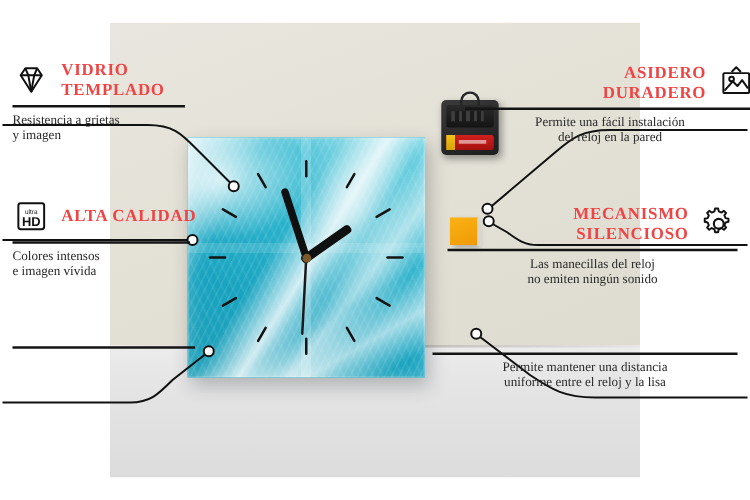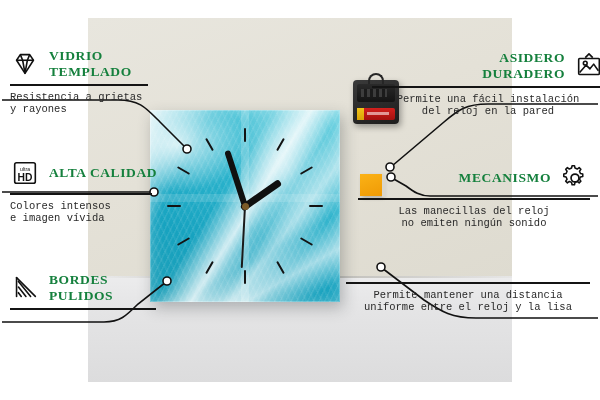--- a/index.html
+++ b/index.html
@@ -130,27 +130,27 @@
     background:#d8d6cd;
   }
 
   
   .callout{ position:absolute; width:232px; }
   .callout .head{ display:flex; align-items:center; gap:9px; }
   .callout.right .head{ flex-direction:row-reverse; }
   .co-title{
     font-family:"Liberation Serif", serif;
     font-weight:700; font-size:13.5px; line-height:15.5px;
-    letter-spacing:.6px; color:#15803d; text-transform:uppercase;
+    letter-spacing:.6px; color:#ef4444; text-transform:uppercase;
   }
   .callout.left .co-title{ text-align:left; }
   .callout.right .co-title{ text-align:right; }
   .rule{ height:1.6px; background:#141414; margin:5px 0 5px; width:100%; }
   .co-desc{
-    font-family:Liberation Mono, monospace;
+    font-family:Liberation Serif, serif;
     font-size:10.5px; line-height:12.5px; color:#2a2a2a;
   }
   .callout.right .co-desc{ text-align:center; }
   .icon{ width:30px; height:30px; flex:0 0 30px; display:block; }
 
   
   #wires{ position:absolute; left:0; top:0; width:600px; height:400px; pointer-events:none; }
 </style>
 </head>
 <body>
@@ -225,21 +225,21 @@
       </svg>
     </span>
     <div>
       <div class="co-title">VIDRIO</div>
       <div class="co-title">TEMPLADO</div>
     </div>
   </div>
   <div class="rule" style="width:138px;"></div>
   <div class="co-desc">
     <div>Resistencia a grietas</div>
-    <div>y rayones</div>
+    <div>y imagen</div>
   </div>
 </div>
 
 <div class="callout left" style="left:10px; top:158px;">
   <div class="head">
     <span class="icon">
       <svg viewBox="0 0 32 32" width="30" height="30">
         <rect x="5" y="5" width="22" height="22" rx="2" fill="none" stroke="#111" stroke-width="1.7"></rect>
         <text x="16" y="14" font-family="Liberation Sans, sans-serif" font-size="5.5" text-anchor="middle" fill="#111">ultra</text>
         <text x="16" y="24" font-family="Liberation Sans, sans-serif" font-size="11" font-weight="bold" text-anchor="middle" fill="#111">HD</text>
@@ -250,35 +250,20 @@
     </div>
   </div>
   <div class="rule" style="width:142px;"></div>
   <div class="co-desc">
     <div>Colores intensos</div>
     <div>e imagen vívida</div>
   </div>
 </div>
 
 <div class="callout left" style="left:10px; top:272px;">
-  <div class="head">
-    <span class="icon">
-      <svg viewBox="0 0 32 32" width="30" height="30" stroke="#111" stroke-width="1.7" stroke-linecap="round">
-        <path d="M7 5 L7 25"></path>
-          <path d="M7 5 L27 25"></path>
-        <path d="M9 9 L22 25"></path>
-          <path d="M9 15 L17 25"></path>
-          <path d="M9 21 L12 25"></path>
-      </svg>
-    </span>
-    <div>
-      <div class="co-title">BORDES</div>
-      <div class="co-title">PULIDOS</div>
-    </div>
-  </div>
   <div class="rule" style="width:146px;"></div>
 </div>
 
 <div class="callout right" style="left:372px; top:50px;">
   <div class="head">
     <span class="icon">
       <svg viewBox="0 0 32 32" width="30" height="30" fill="none" stroke="#111" stroke-width="1.7" stroke-linejoin="round">
         <path d="M12 7 L16 3 L20 7"></path>
         <rect x="5" y="8" width="22" height="17" rx="1"></rect>
         <path d="M6 23 L13 15 L17 19 L21 14 L26 21"></path>
@@ -300,20 +285,21 @@
 <div class="callout right" style="left:358px; top:163px;">
   <div class="head">
     <span class="icon">
       <svg viewBox="0 0 32 32" width="30" height="30" fill="none" stroke="#111" stroke-width="1.8" stroke-linejoin="round">
         <path d="M16 4.5 l2.6 1.1 2.2-1.6 2 2 -1.6 2.2 1.1 2.6 2.7 .6 0 2.8 -2.7 .6 -1.1 2.6 1.6 2.2 -2 2 -2.2-1.6 -2.6 1.1 -.6 2.7 -2.8 0 -.6-2.7 -2.6-1.1 -2.2 1.6 -2-2 1.6-2.2 -1.1-2.6 -2.7-.6 0-2.8 2.7-.6 1.1-2.6 -1.6-2.2 2-2 2.2 1.6 2.6-1.1 .6-2.7 2.8 0 z" transform="scale(0.92) translate(1.4,1.4)"></path>
         <circle cx="16" cy="16" r="4.2"></circle>
       </svg>
     </span>
     <div>
       <div class="co-title">MECANISMO</div>
+      <div class="co-title">SILENCIOSO</div>
     </div>
   </div>
   <div class="rule"></div>
   <div class="co-desc">
     <div>Las manecillas del reloj</div>
     <div>no emiten ningún sonido</div>
   </div>
 </div>
 
 <div class="callout right" style="left:346px; top:277px; width:244px;">

